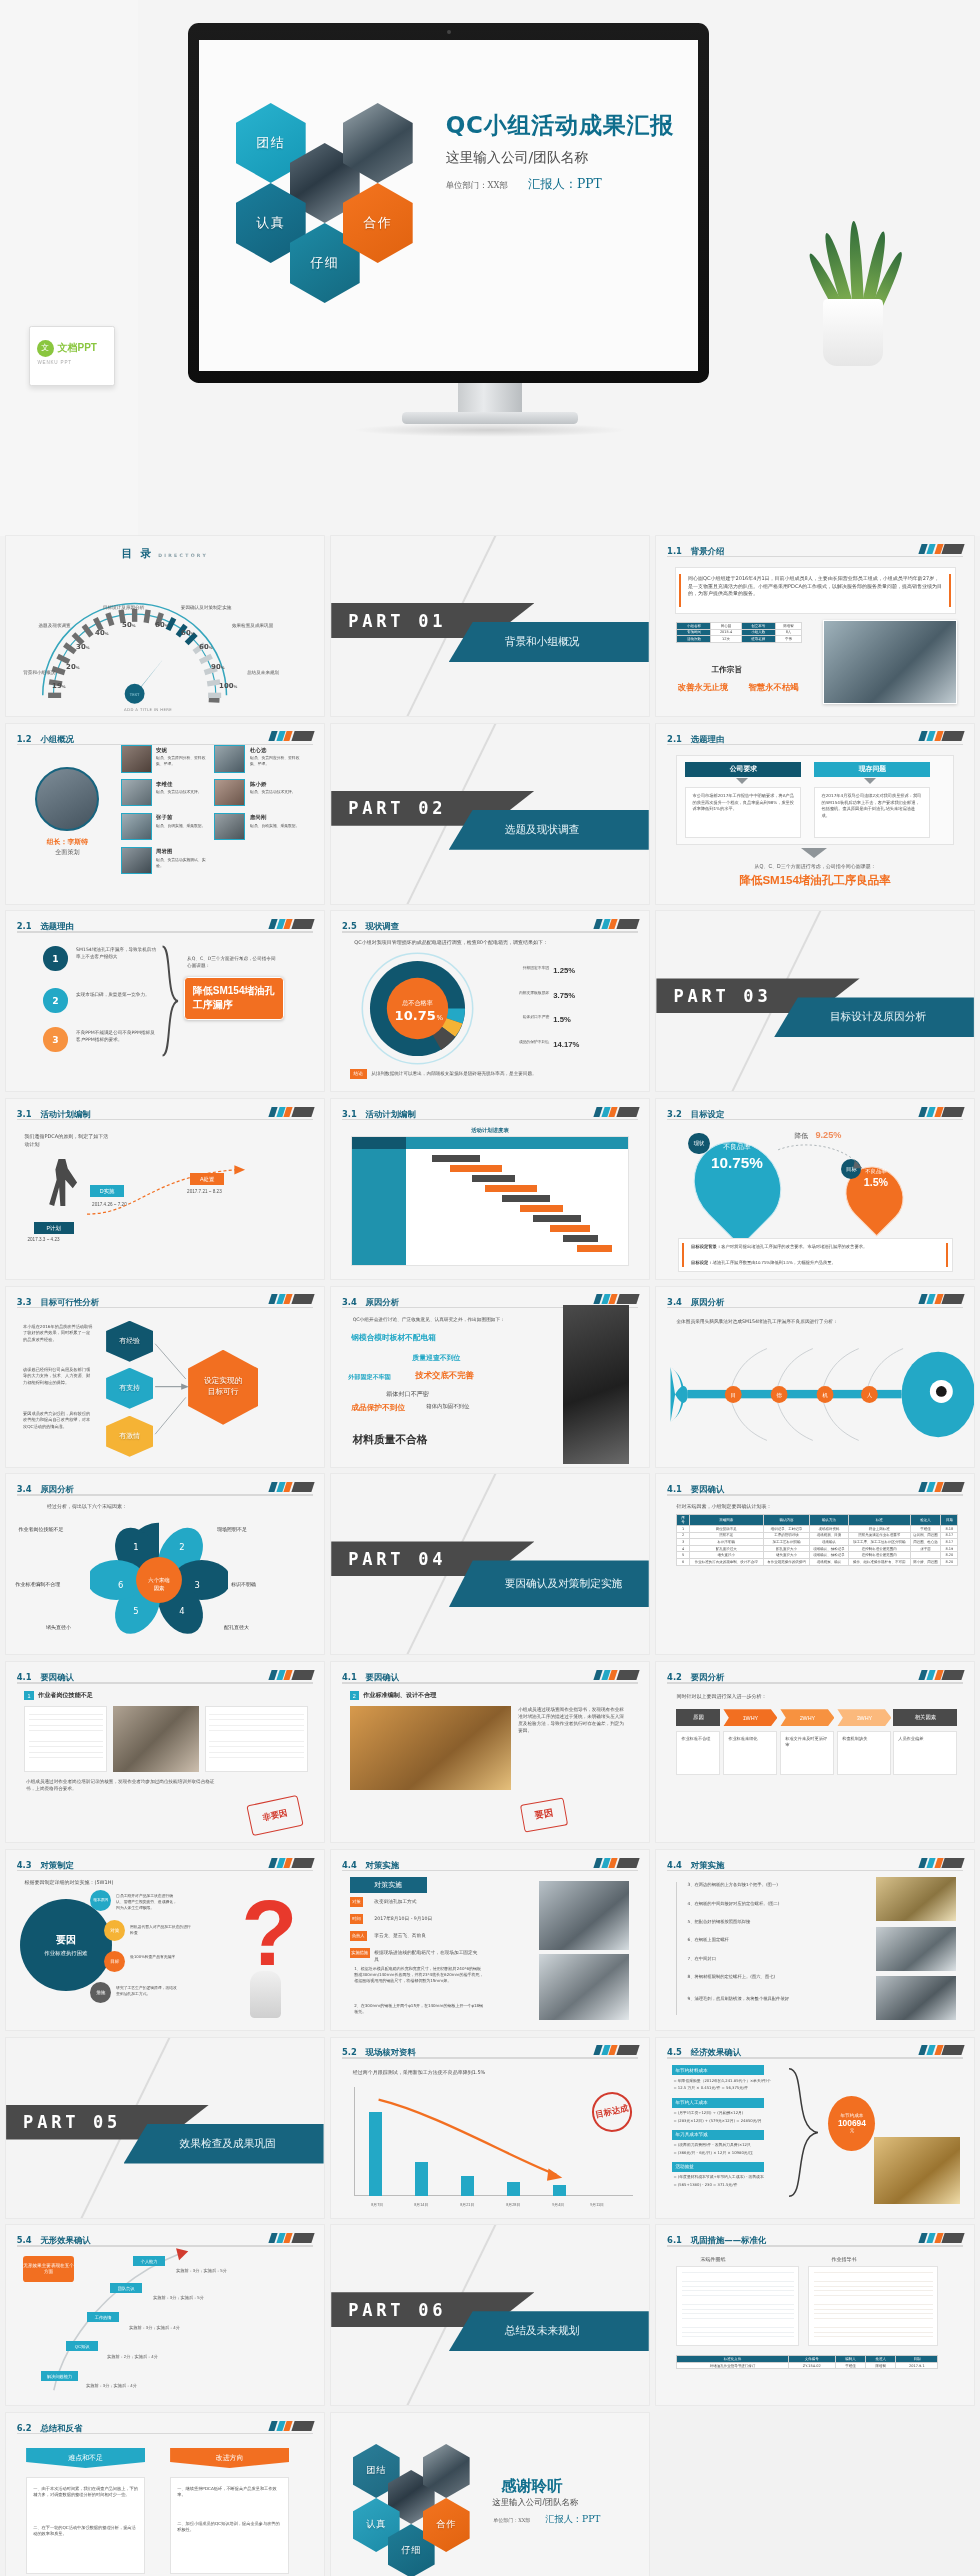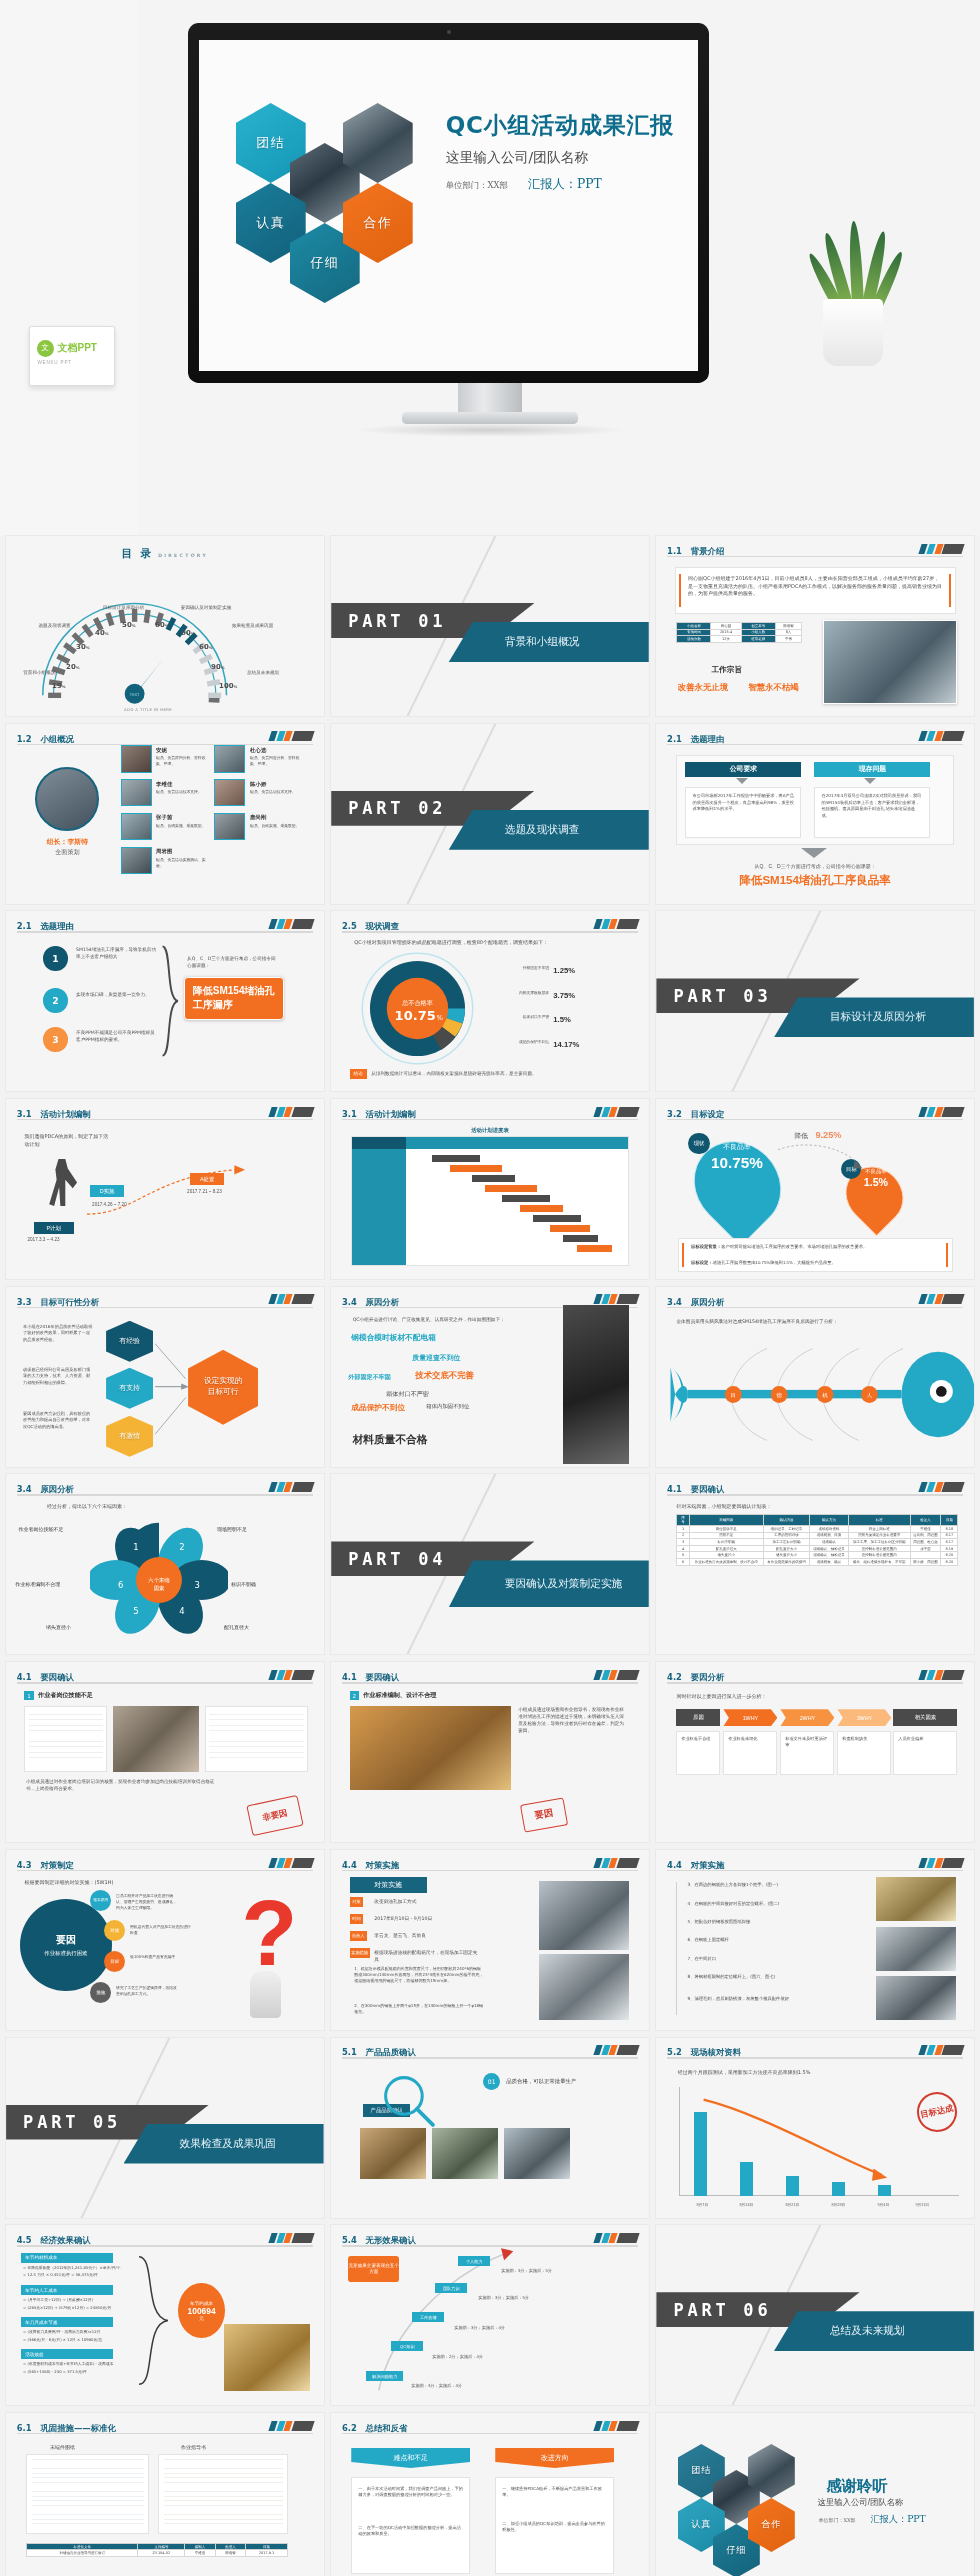--- a/index.html
+++ b/index.html
@@ -953,42 +953,20 @@
     <div class="diag"></div>
     <div class="dark">
       <span>PART</span>
       <span class="pnum">05</span>
     </div>
     <div class="teal">
       <span>效果检查及成果巩固</span>
     </div>
   </div>
 
-  <div class="slide">
-    <div class="sh">
-      <span class="sh-num">5.1</span>
-      <span class="sh-ttl">产品品质确认</span>
-      <div class="sh-line"></div><div class="sh-deco">
-          <i></i>
-          <i></i>
-          <i></i>
-          <i></i>
-        </div>
-    </div>
-    <div class="circle" style="position:absolute;left:152px;top:35px;width:17px;height:17px;background:#23a8c6;font-size:6.1px;">01</div>
-    <div style="position:absolute;left:175px;top:40px;font-size:5.4px;color:#333;">品质合格，可以正常批量生产</div>
-    <div style="position:absolute;left:32px;top:66px;width:47px;height:13.8px;background:#17647f;color:#fff;font-size:5.4px;display:flex;align-items:center;justify-content:center;">产品品质确认</div>
-    <svg style="position:absolute;left:47px;top:32px;" width="61" height="61" viewBox="0 0 80 80">
-      <circle cx="34" cy="34" r="24" fill="none" stroke="#23a8c6" stroke-width="4"></circle>
-      <line x1="51" y1="51" x2="72" y2="72" stroke="#23a8c6" stroke-width="5" stroke-linecap="round"></line>
-    </svg>
-    <div class="photo-box2" style="position:absolute;left:29px;top:90px;width:66px;height:51px;background:linear-gradient(140deg,#caa97a,#7a5e34 60%,#e0c89a);"></div>
-    <div class="photo-box3" style="position:absolute;left:101px;top:90px;width:66px;height:51px;background:linear-gradient(140deg,#a8b6a0,#4d5a48 60%,#c8d4c2);"></div>
-    <div class="photo-box3" style="position:absolute;left:173px;top:90px;width:66px;height:51px;background:linear-gradient(140deg,#b3bfc6,#4f5a61 60%,#cfd9de);"></div>
-  </div>
 
   <div class="slide">
     <div class="sh">
       <span class="sh-num">5.2</span>
       <span class="sh-ttl">现场核对资料</span>
       <div class="sh-line"></div><div class="sh-deco">
           <i></i>
           <i></i>
           <i></i>
           <i></i>

